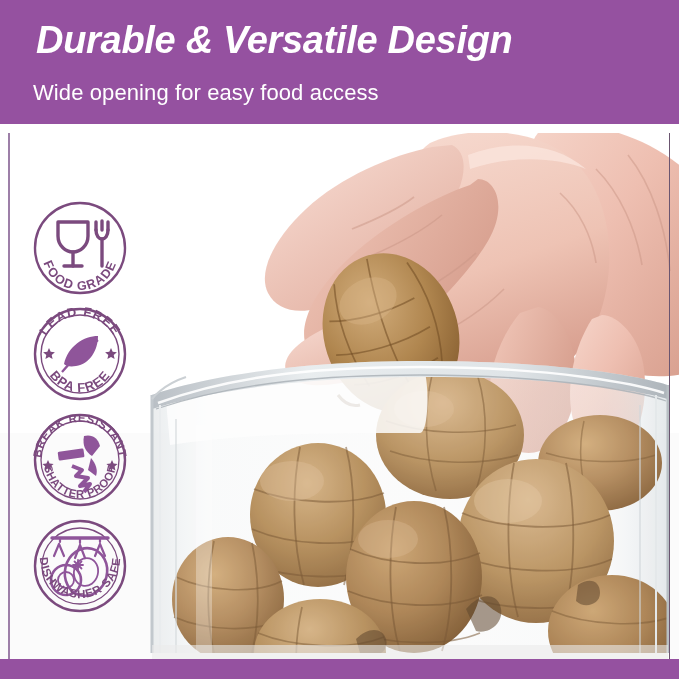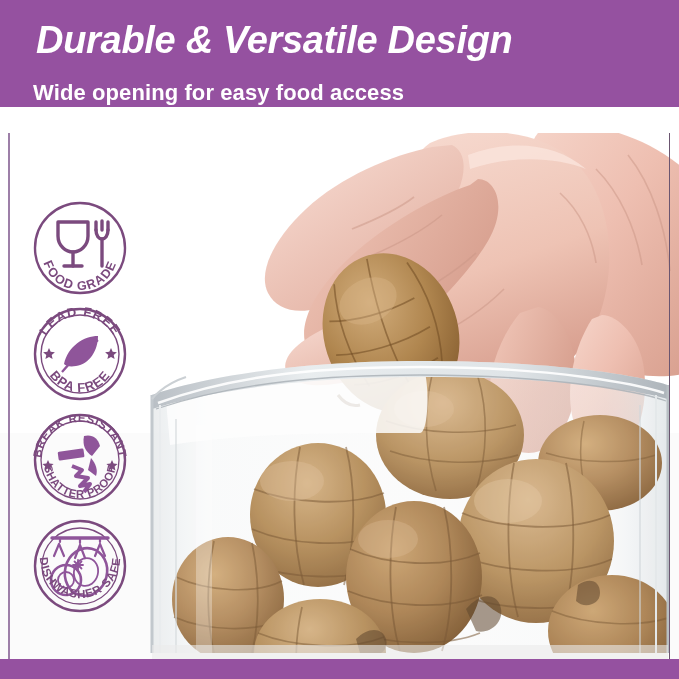--- a/index.html
+++ b/index.html
@@ -16,42 +16,42 @@
     height: 679px;
     overflow: hidden;
     background: #ffffff;
   }
 
   
   .header-band {
     position: absolute;
     left: 0; top: 0;
     width: 679px;
-    height: 107px;
+    height: 124px;
     background: #9551a0;
     z-index: 40;
   }
   .header-title {
     position: absolute;
     left: 36px;
     top: 20px;
     font-size: 38px;
     font-weight: bold;
     font-style: italic;
     color: #ffffff;
     letter-spacing: -0.3px;
     white-space: nowrap;
     line-height: 1.08;
   }
   .header-sub {
     position: absolute;
     left: 33px;
     top: 80px;
     font-size: 22px;
-    font-weight: bold;
+    font-weight: normal;
     color: #ffffff;
     white-space: nowrap;
     letter-spacing: 0.1px;
   }
 
   
   .footer-band {
     position: absolute;
     left: 0;
     top: 659px;

